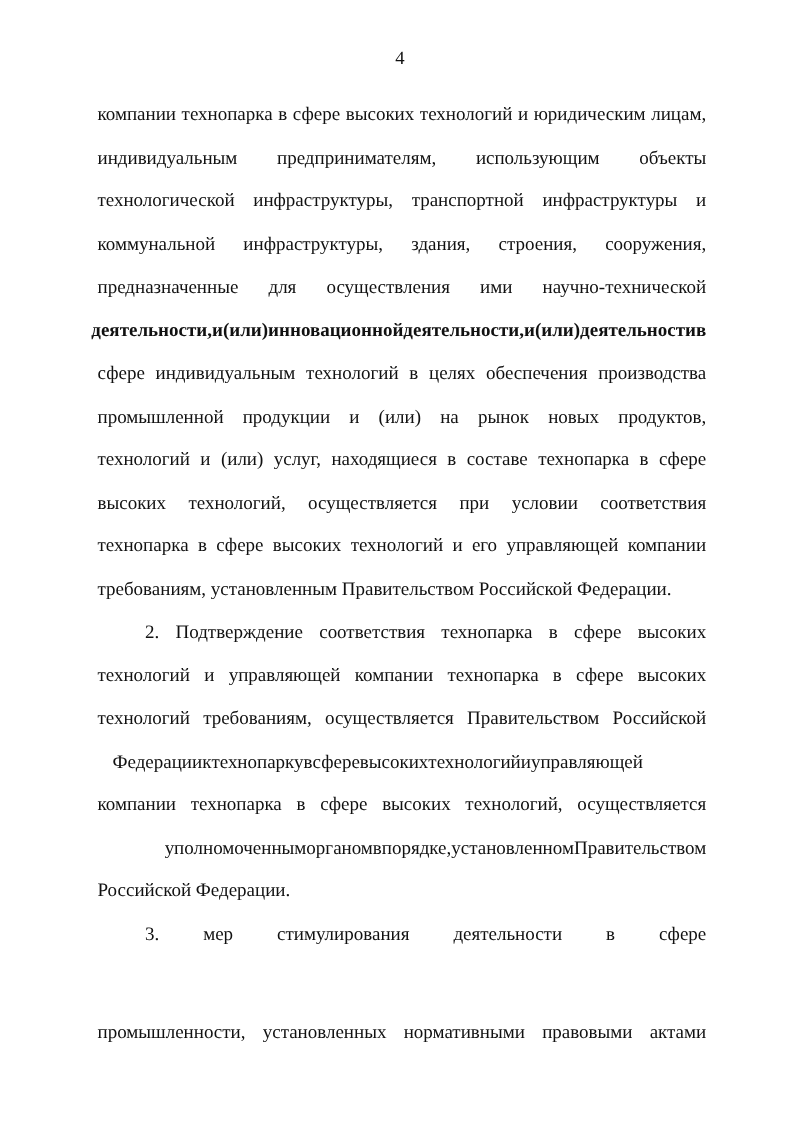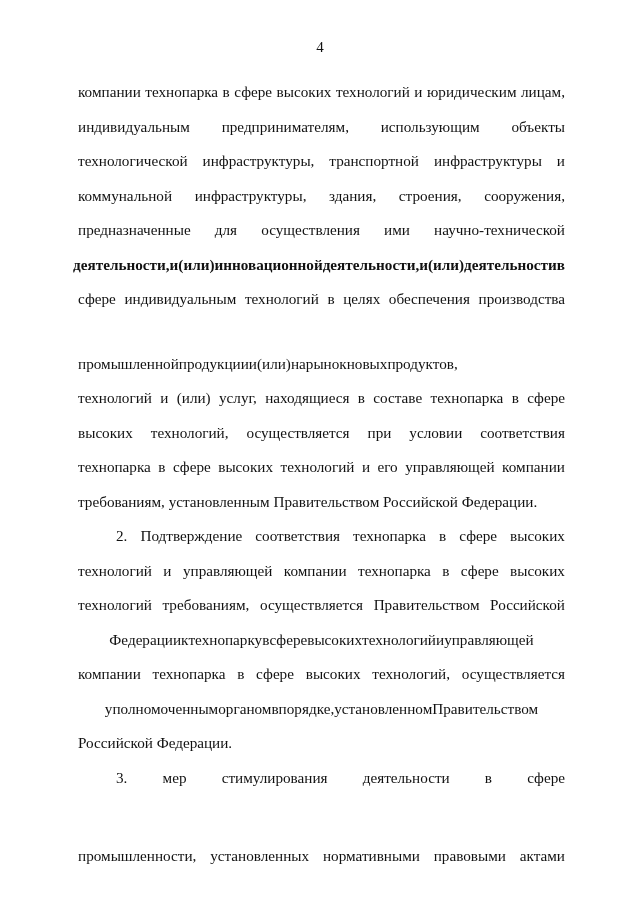--- a/index.html
+++ b/index.html
@@ -70,21 +70,21 @@
     </span>
   <span class="line" style="display: flex; justify-content: space-between;">
       <span>сфере</span>
       <span>индивидуальным</span>
       <span>технологий</span>
       <span>в</span>
       <span>целях</span>
       <span>обеспечения</span>
       <span>производства</span>
     </span>
-  <span class="line" style="display: flex;  margin-top: 30px;">
+  <span class="line" style="display: flex; justify-content: space-between;">
       <span>промышленной</span>
       <span>продукции</span>
       <span>и</span>
       <span>(или)</span>
       <span>на</span>
       <span>рынок</span>
       <span>новых</span>
       <span>продуктов,</span>
     </span>
   <span class="line" style="display: flex; justify-content: space-between;">
@@ -138,41 +138,41 @@
       <span>сфере</span>
       <span>высоких</span>
     </span>
   <span class="line" style="display: flex; justify-content: space-between;">
       <span>технологий</span>
       <span>требованиям,</span>
       <span>осуществляется</span>
       <span>Правительством</span>
       <span>Российской</span>
     </span>
-  <span class="line" style="display: flex; justify-content: center;">
+  <span class="line" style="display: flex; justify-content: flex-start; margin-left: 12px;">
       <span>Федерации</span>
       <span>к</span>
       <span>технопарку</span>
       <span>в</span>
       <span>сфере</span>
       <span>высоких</span>
       <span>технологий</span>
       <span>и</span>
       <span>управляющей</span>
     </span>
   <span class="line" style="display: flex; justify-content: space-between;">
       <span>компании</span>
       <span>технопарка</span>
       <span>в</span>
       <span>сфере</span>
       <span>высоких</span>
       <span>технологий,</span>
       <span>осуществляется</span>
     </span>
-  <span class="line" style="display: flex; justify-content: center;">
+  <span class="line" style="display: flex; justify-content: flex-end;">
       <span>уполномоченным</span>
       <span>органом</span>
       <span>в</span>
       <span>порядке,</span>
       <span>установленном</span>
       <span>Правительством</span>
     </span>
   <span class="line last">Российской Федерации.</span>
   <span class="line indent" style="display: flex; justify-content: space-between;">
       <span>3.</span>

